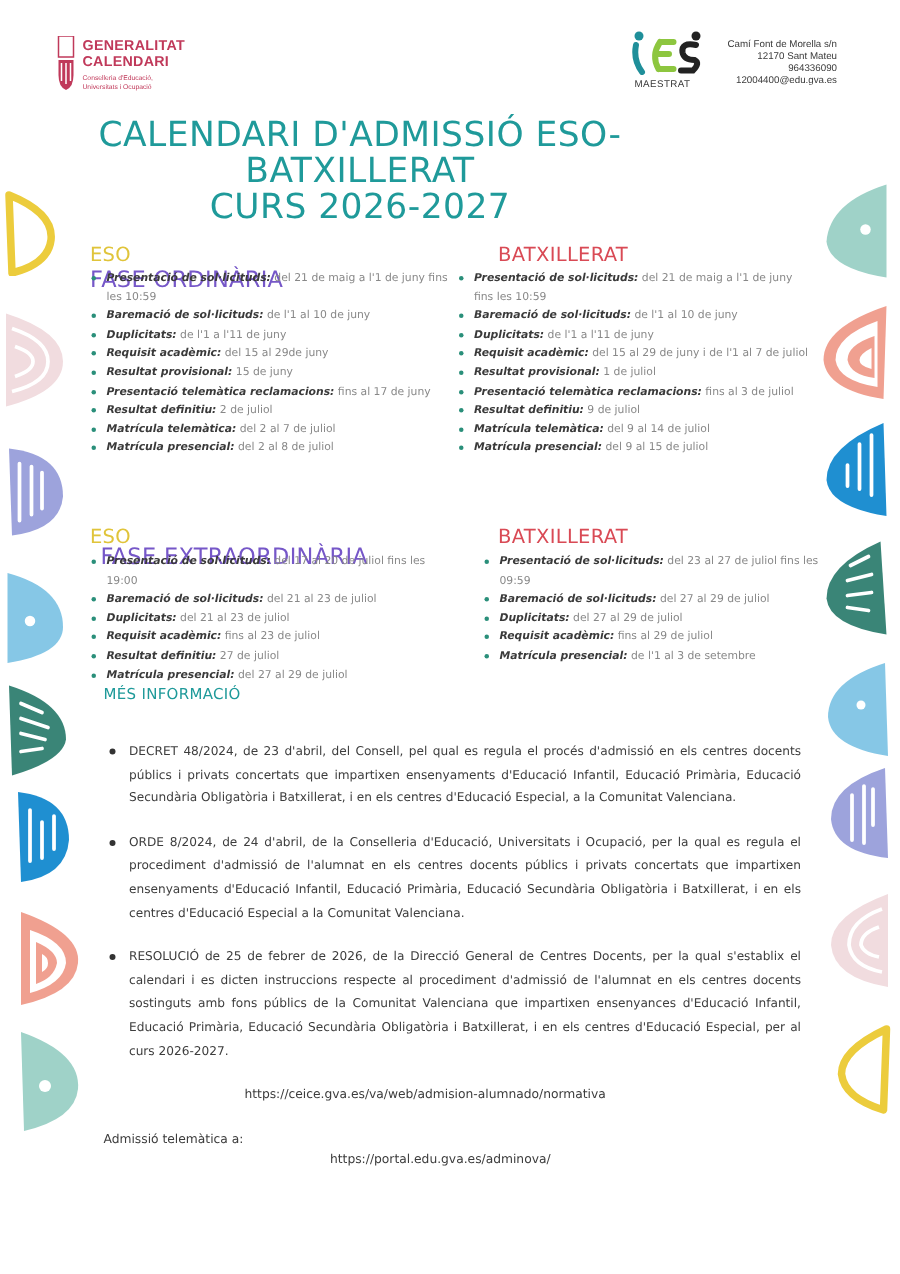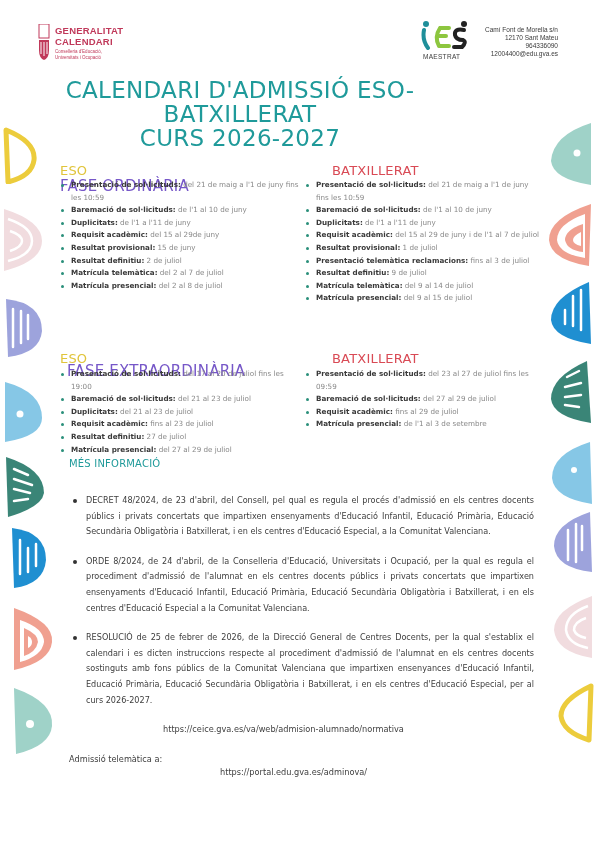--- a/index.html
+++ b/index.html
@@ -24,21 +24,21 @@
 
   
   .phase-heading { position: absolute; font-size: 15px; color: #7657c8; letter-spacing: 0.2px; margin-top: 40px; }
   .level-heading { position: absolute; font-size: 13px; letter-spacing: 0.2px; }
   .level-eso { color: #e0c43a; }
   .level-bat { color: #d94a55; margin-left: 28px; }
 
   ul.items { position: absolute; list-style: none; font-size: 7.2px; line-height: 12.6px; color: #888; }
   ul.items li { position: relative; padding-left: 11px; }
   ul.items li::before { content: ""; position: absolute; left: 1px; top: 5px; width: 3px; height: 3px; border-radius: 50%; background: #2a8f7a; }
-  ul.items li .k { color: #3a3a3a; font-weight: bold; }
+  ul.items li .k { color: #3a3a3a; font-weight: bold; font-style: italic; }
 
   .info-heading { position: absolute; left: 69px; top: 458px; font-size: 10px; color: #1f9a9a; letter-spacing: 0.2px; }
 
   .refs { position: absolute; left: 70px; top: 493px; width: 464px; list-style: none; font-size: 8.1px; line-height: 15.6px; color: #3d3d3d; }
   .refs li { position: relative; padding-left: 16px; text-align: justify; margin-bottom: 14px; }
   .refs li::before { content: ""; position: absolute; left: 3px; top: 6px; width: 4px; height: 4px; border-radius: 50%; background: #333; }
 
   .link { position: absolute; font-size: 8.2px; color: #3d3d3d; }
   .plain { position: absolute; font-size: 8.2px; color: #3d3d3d; }
 </style>
@@ -155,20 +155,21 @@
 
 <div class="phase-heading" style="left:60px;top:137px">FASE ORDINÀRIA</div>
 
 <div class="level-heading level-eso" style="left:60px;top:163px">ESO</div>
 <ul class="items" style="left:60px;top:179px;width:240px">
   <li><span class="k">Presentació de sol·licituds:</span><span> del 21 de maig a l'1 de juny fins les 10:59</span></li>
   <li><span class="k">Baremació de sol·licituds:</span><span> de l'1 al 10 de juny</span></li>
   <li><span class="k">Duplicitats:</span><span> de l'1 a l'11 de juny</span></li>
   <li><span class="k">Requisit acadèmic:</span><span> del 15 al 29de juny</span></li>
   <li><span class="k">Resultat provisional:</span><span> 15 de juny</span></li>
+  <li><span class="k">Presentació telemàtica reclamacions:</span><span> fins al 17 de juny</span></li>
   <li><span class="k">Resultat definitiu:</span><span> 2 de juliol</span></li>
   <li><span class="k">Matrícula telemàtica:</span><span> del 2 al 7 de juliol</span></li>
   <li><span class="k">Matrícula presencial:</span><span> del 2 al 8 de juliol</span></li>
 </ul>
 
 <div class="level-heading level-bat" style="left:304px;top:163px">BATXILLERAT</div>
 <ul class="items" style="left:305px;top:179px;width:237px">
   <li><span class="k">Presentació de sol·licituds:</span><span> del 21 de maig a l'1 de juny fins les 10:59</span></li>
   <li><span class="k">Baremació de sol·licituds:</span><span> de l'1 al 10 de juny</span></li>
   <li><span class="k">Duplicitats:</span><span> de l'1 a l'11 de juny</span></li>
@@ -186,23 +187,24 @@
 <ul class="items" style="left:60px;top:368px;width:240px">
   <li><span class="k">Presentació de sol·licituds:</span><span> del 17 al 20 de juliol fins les 19:00</span></li>
   <li><span class="k">Baremació de sol·licituds:</span><span> del 21 al 23 de juliol</span></li>
   <li><span class="k">Duplicitats:</span><span> del 21 al 23 de juliol</span></li>
   <li><span class="k">Requisit acadèmic:</span><span> fins al 23 de juliol</span></li>
   <li><span class="k">Resultat definitiu:</span><span> 27 de juliol</span></li>
   <li><span class="k">Matrícula presencial:</span><span> del 27 al 29 de juliol</span></li>
 </ul>
 
 <div class="level-heading level-bat" style="left:304px;top:351px">BATXILLERAT</div>
-<ul class="items" style="left:305px;top:368px;width:232px">
+<ul class="items" style="left:322px;top:368px;width:232px">
   <li><span class="k">Presentació de sol·licituds:</span><span> del 23 al 27 de juliol fins les 09:59</span></li>
   <li><span class="k">Baremació de sol·licituds:</span><span> del 27 al 29 de juliol</span></li>
+  <li><span class="k">Duplicitats:</span><span> del 27 al 29 de juliol</span></li>
   <li><span class="k">Requisit acadèmic:</span><span> fins al 29 de juliol</span></li>
   <li><span class="k">Matrícula presencial:</span><span> de l'1 al 3 de setembre</span></li>
 </ul>
 
 <div class="info-heading">MÉS INFORMACIÓ</div>
 
 <ul class="refs">
   <li>DECRET 48/2024, de 23 d'abril, del Consell, pel qual es regula el procés d'admissió en els centres docents públics i privats concertats que impartixen ensenyaments d'Educació Infantil, Educació Primària, Educació Secundària Obligatòria i Batxillerat, i en els centres d'Educació Especial, a la Comunitat Valenciana.</li>
   <li>ORDE 8/2024, de 24 d'abril, de la Conselleria d'Educació, Universitats i Ocupació, per la qual es regula el procediment d'admissió de l'alumnat en els centres docents públics i privats concertats que impartixen ensenyaments d'Educació Infantil, Educació Primària, Educació Secundària Obligatòria i Batxillerat, i en els centres d'Educació Especial a la Comunitat Valenciana.</li>
   <li>RESOLUCIÓ de 25 de febrer de 2026, de la Direcció General de Centres Docents, per la qual s'establix el calendari i es dicten instruccions respecte al procediment d'admissió de l'alumnat en els centres docents sostinguts amb fons públics de la Comunitat Valenciana que impartixen ensenyances d'Educació Infantil, Educació Primària, Educació Secundària Obligatòria i Batxillerat, i en els centres d'Educació Especial, per al curs 2026-2027.</li>

